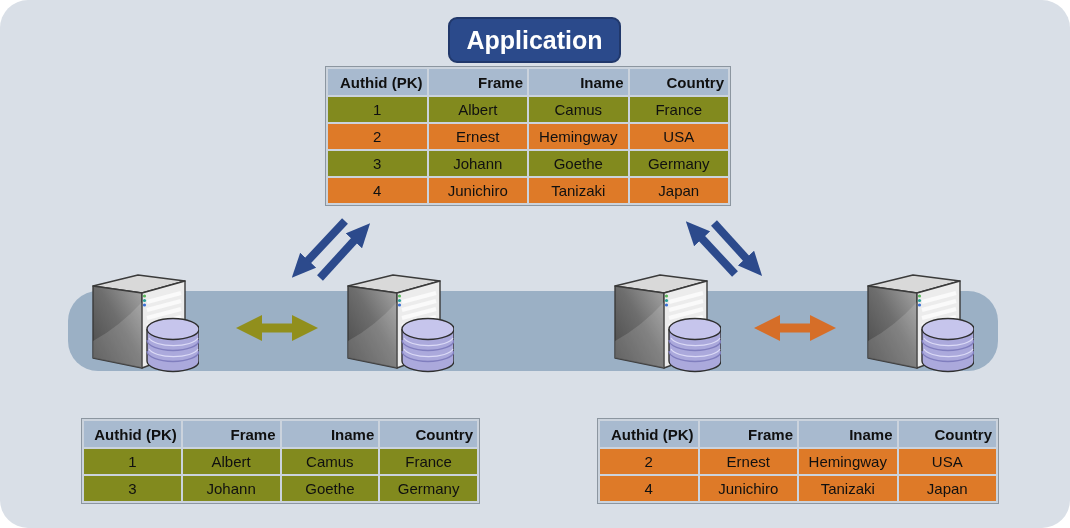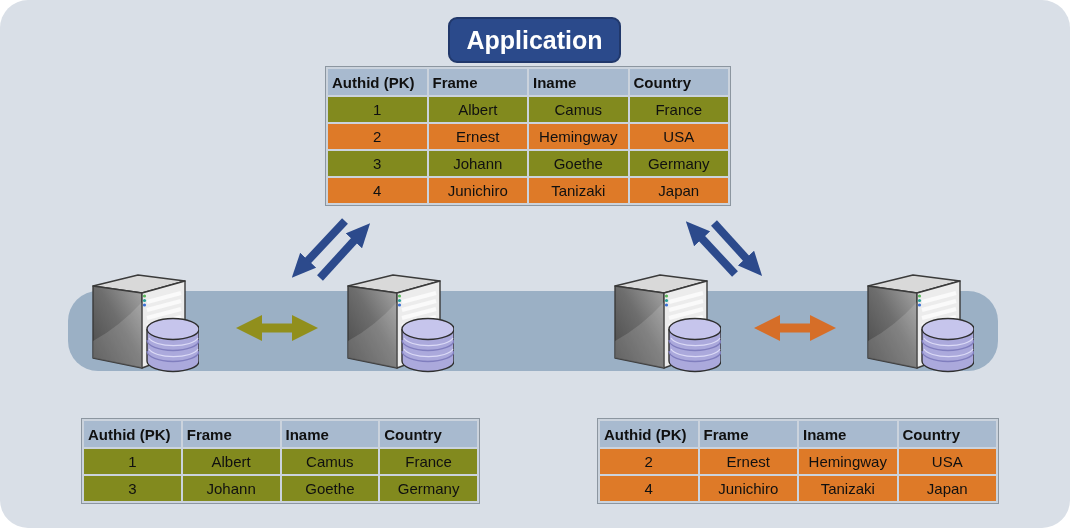--- a/index.html
+++ b/index.html
@@ -20,21 +20,21 @@
     color:#ffffff; font-weight:bold; font-size:25px; z-index:6;
   }
   
   table.tbl {
     position:absolute; z-index:5; table-layout:fixed;
     border-collapse:separate; border-spacing:2px;
     background:#CBD3DD; border:1px solid #8C96A0;
   }
   table.tbl th {
     background:#A8BACF; color:#101010; font-weight:bold; font-size:15px;
-    height:26px; padding:0 4px; text-align:left;
+    height:26px; padding:0 4px; text-align:right;
   }
   table.tbl td {
     color:#101010; font-size:15px; height:25px; padding:0 4px; text-align:center;
   }
   tr.olive td  { background:#828A1E; }
   tr.orange td { background:#DE7A28; }
   #tbl-app   { left:325px; top:66px;  width:406px; }
   #tbl-left  { left:81px;  top:418px; width:399px; }
   #tbl-right { left:597px; top:418px; width:402px; }
   

